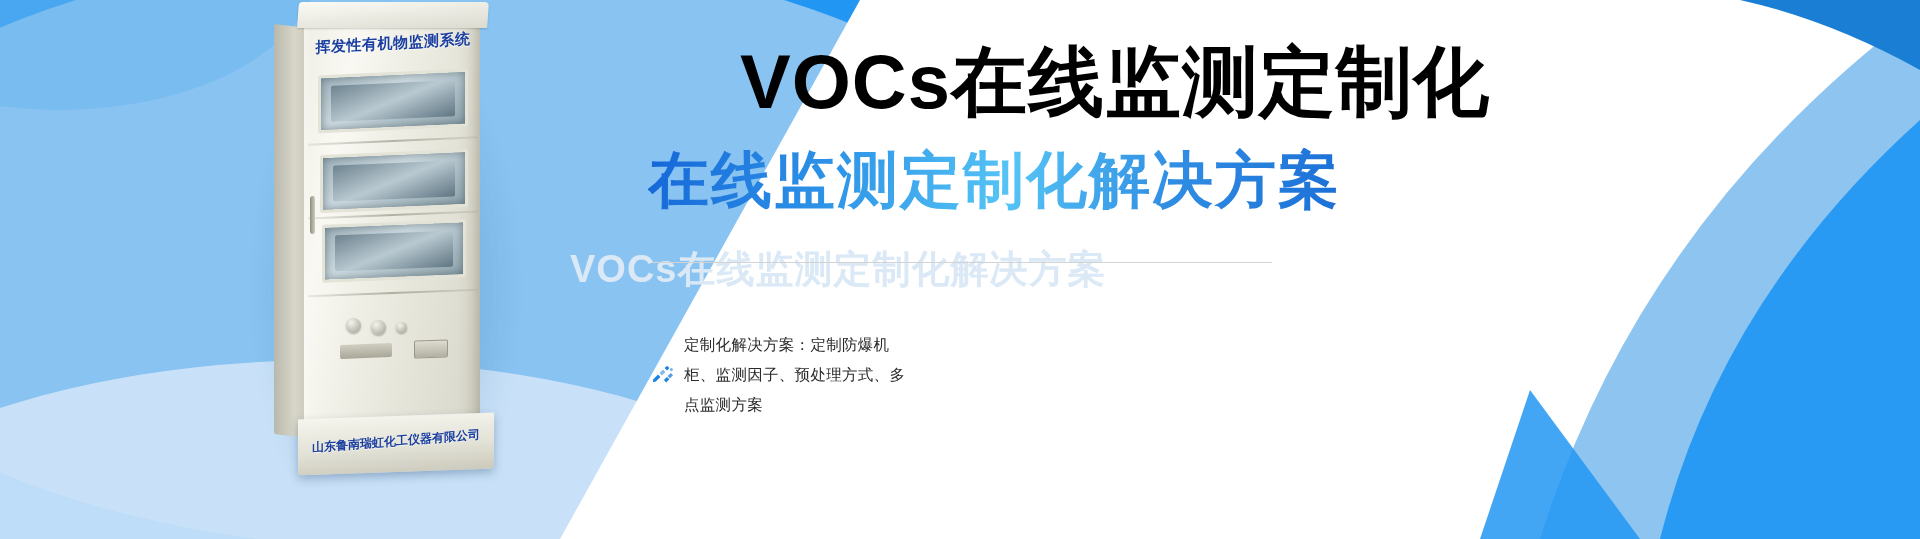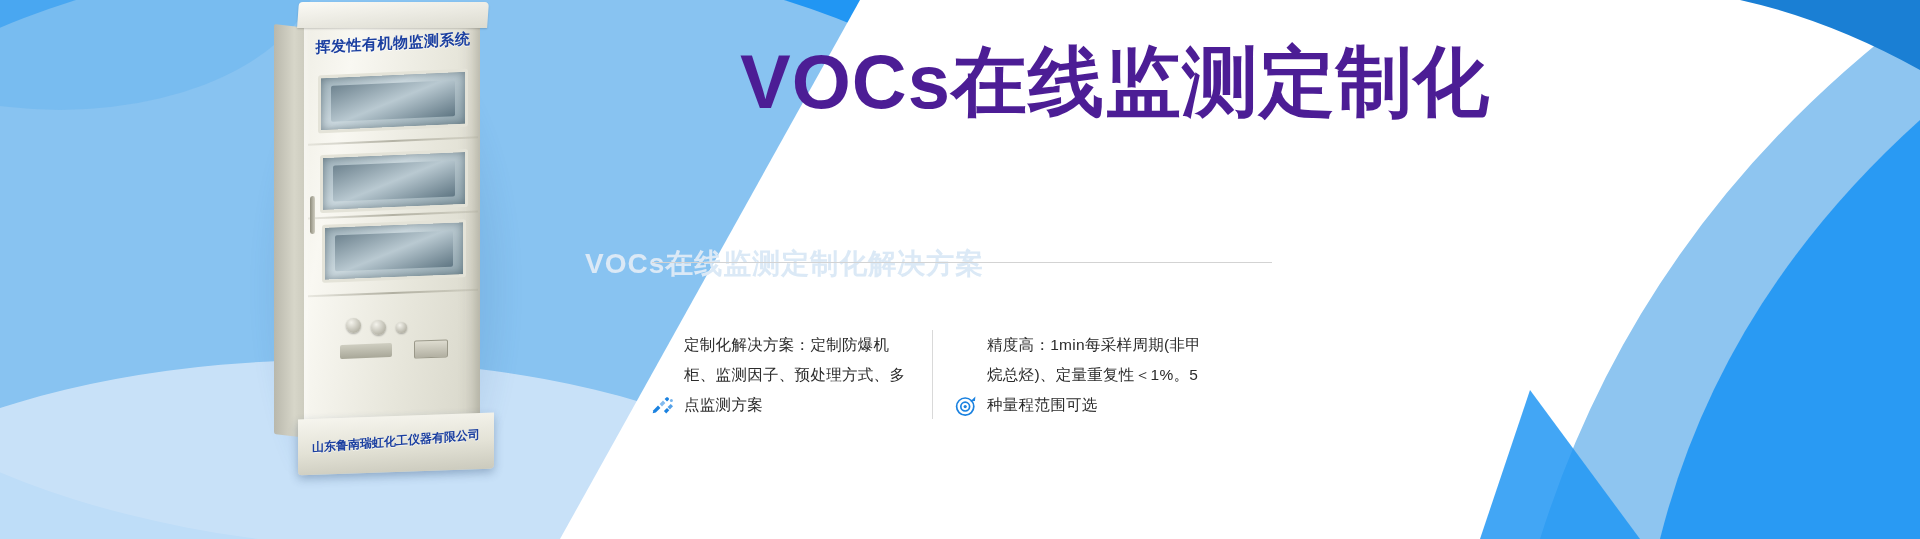--- a/index.html
+++ b/index.html
@@ -146,37 +146,36 @@
     left:640px; top:0;
     width:1000px; height:539px;
     z-index:8;
   }
 
   .ghost-big {
     position:absolute;
     left:100px; top:44px;
     font-size:76px;
     font-weight:bold;
-    color:#4c1d95;
+    color:#000000;
     letter-spacing:1px;
     white-space:nowrap;
     line-height:1;
     z-index:1;
   }
   .ghost-small {
     position:absolute;
     left:-70px; top:250px;
-    font-size:28px;
+    font-size:38px;
     font-weight:bold;
     color:#dbe9f6;
     letter-spacing:1px;
     white-space:nowrap;
     line-height:1;
     z-index:1;
-    margin-left:15px;
   }
 
   .title-en {
     position:absolute;
     left:38px; top:106px;
     font-size:54px;
     font-weight:bold;
     letter-spacing:.5px;
     line-height:1;
     background:linear-gradient(100deg,#2f8fe0 0%,#36b7f0 55%,#2f8fe0 100%);
@@ -212,21 +211,21 @@
   .features {
     position:absolute;
     left:0px; top:330px;
     width:930px;
     display:flex;
     z-index:5;
   }
   .feat {
     position:relative;
     display:flex;
-    align-items:flex-end;
+    align-items:center;
     padding:0 18px 0 10px;
     width:292px;
   }
   .feat + .feat { border-left:1px solid #d9d9d9; padding-left:20px; }
   .feat-icon {
     flex:0 0 auto;
     width:26px; height:26px;
     margin-right:8px;
     margin-top:1px;
   }
@@ -289,20 +288,21 @@
 
     <div class="cab-base"></div>
     <div class="company">山东鲁南瑞虹化工仪器有限公司</div>
   </div>
 
   <div class="content">
 
     <div class="ghost-big">VOCs在线监测定制化</div>
     <div class="ghost-small">VOCs在线监测定制化解决方案</div>
 
+    <div class="title-cn">在线监测定制化解决方案</div>
 
     <div class="divider"></div>
 
     <div class="features">
 
       <div class="feat">
         <span class="feat-icon">
           <svg viewBox="0 0 26 26">
             <g fill="#1b82e0">
               <path d="M3.4 17.2l4.6-4.6 2.4 2.4-4.6 4.6-3.1.7z"></path>
@@ -310,31 +310,18 @@
               <path d="M14.6 6.1l1.6-1.6c.5-.5 1.3-.5 1.8 0l.6.6c.5.5.5 1.3 0 1.8l-1.6 1.6z"></path>
               <path d="M17.6 14.1l3.1-3.1 2.3 2.3-3.1 3.1z" opacity=".75"></path>
               <path d="M13.9 18.1l3.1-3.1 2.3 2.3-3.1 3.1z"></path>
               <circle cx="21.4" cy="7.4" r="1.5" opacity=".6"></circle>
             </g>
           </svg>
         </span>
         <span class="feat-text">定制化解决方案：定制防爆机柜、监测因子、预处理方式、多点监测方案</span>
       </div>
 
-      <div class="feat">
-        <span class="feat-icon">
-          <svg viewBox="0 0 26 26">
-            <g fill="none" stroke="#1b82e0" stroke-width="1.7">
-              <circle cx="12.2" cy="13.6" r="8.6"></circle>
-              <circle cx="12.2" cy="13.6" r="4.4"></circle>
-            </g>
-            <circle cx="12.2" cy="13.6" r="1.6" fill="#1b82e0"></circle>
-            <path d="M16.2 9.6 L22.4 3.4 L21.9 8.1 L17.4 8.6 Z" fill="#1b82e0"></path>
-          </svg>
-        </span>
-        <span class="feat-text">精度高：1min每采样周期(非甲烷总烃)、定量重复性＜1%。5种量程范围可选</span>
-      </div>
 
 
     </div>
   </div>
 
 </div>
 
 </body></html>

